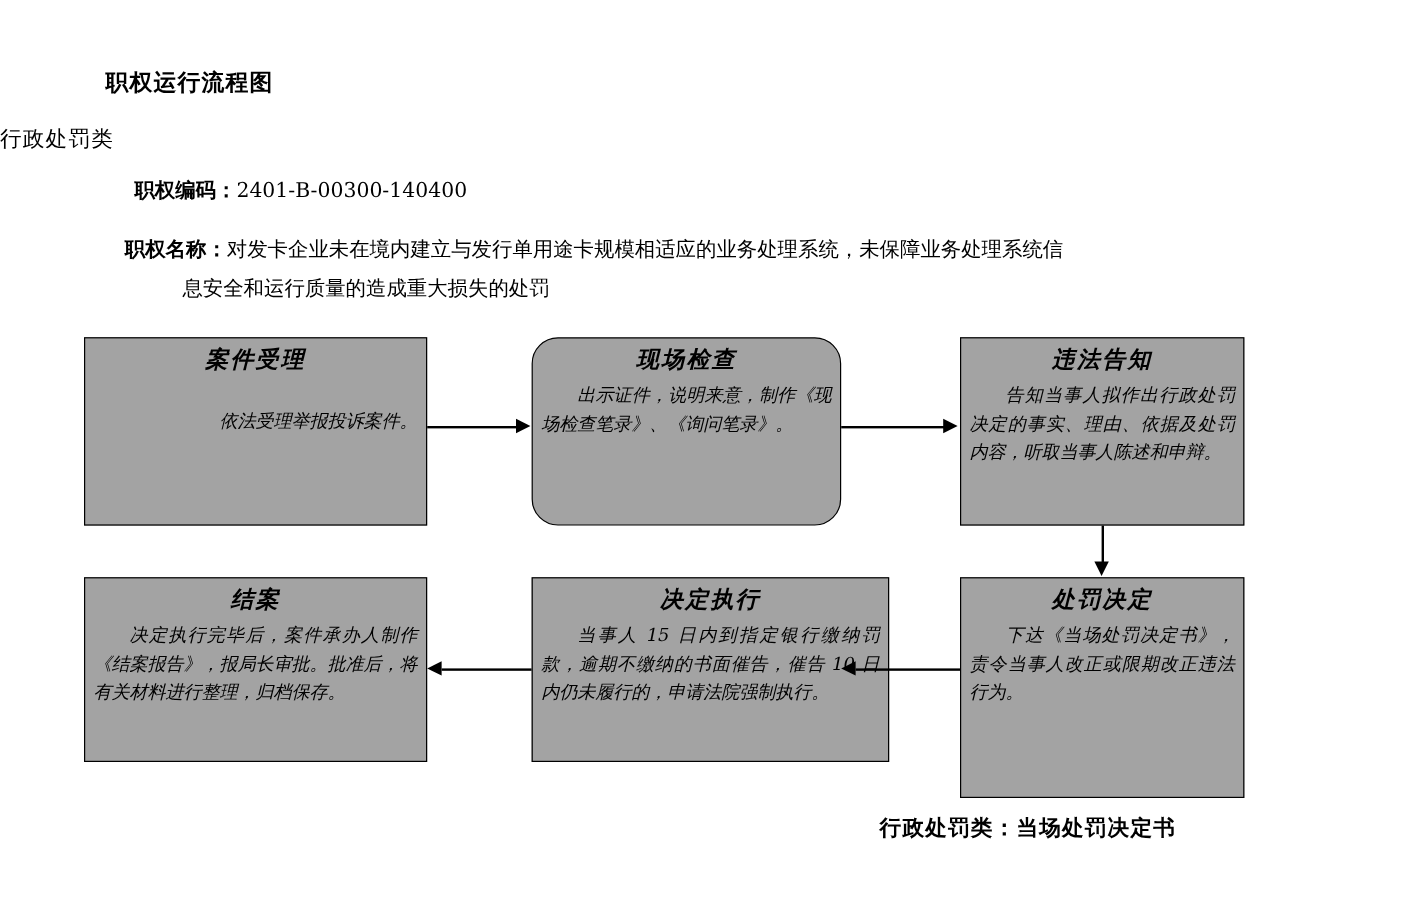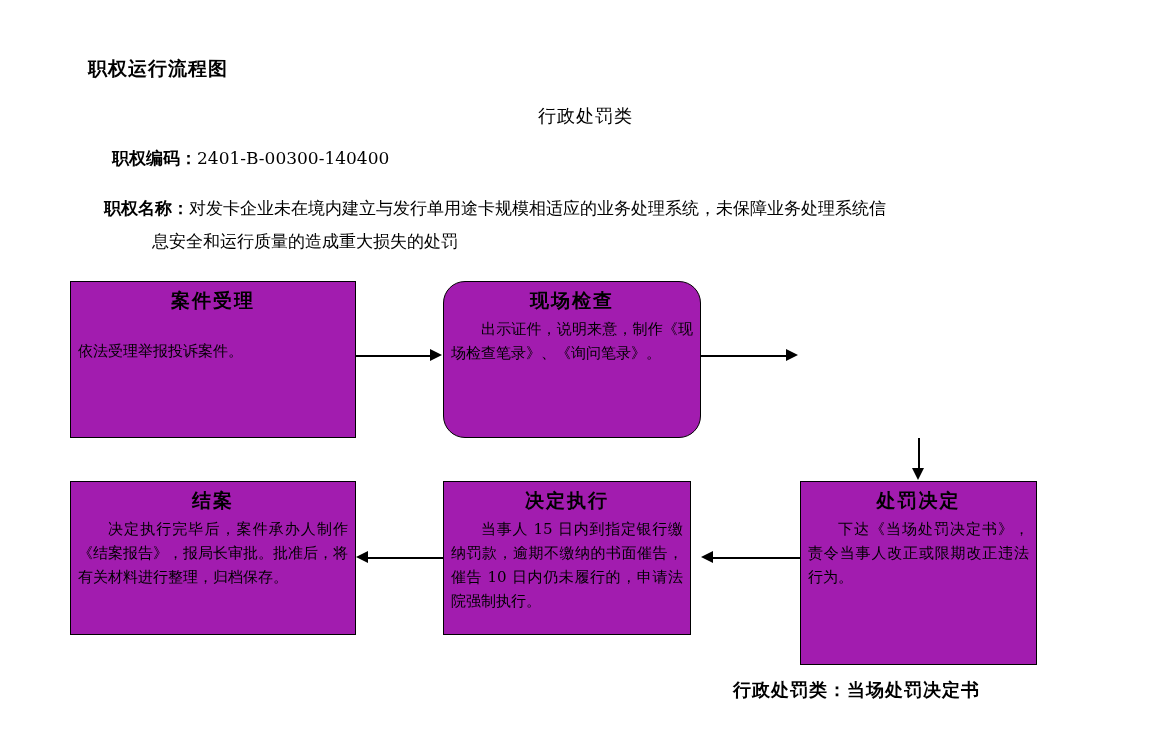--- a/index.html
+++ b/index.html
@@ -31,21 +31,21 @@
     font-size: 19px;
     font-weight: bold;
     letter-spacing: 1px;
     white-space: nowrap;
   }
   .doc-subtitle {
     position: absolute;
     left: 0;
     top: 104px;
     width: 1171px;
-    text-align: center;
+    text-align: left;
     font-family: "DejaVu Serif", "Liberation Serif", serif;
     font-size: 18px;
     letter-spacing: 1px;
   }
   .meta-row {
     position: absolute;
     font-family: "DejaVu Serif", "Liberation Serif", serif;
     font-size: 17px;
   }
   .meta-code {
@@ -74,24 +74,25 @@
     position: absolute;
     left: 0;
     top: 0;
     width: 1171px;
     height: 750px;
     pointer-events: none;
   }
   .node {
     position: absolute;
     border: 1.4px solid #000000;
-    background: #a21caf;
+    background: #a3a3a3;
     box-sizing: border-box;
     padding: 5px 7px 4px 7px;
     pointer-events: auto;
+    font-style: italic;
   }
   .node .node-title {
     display: block;
     text-align: center;
     font-family: "DejaVu Serif", "Liberation Serif", serif;
     font-weight: bold;
     font-size: 19px;
     letter-spacing: 2px;
     line-height: 1.45;
   }
@@ -101,27 +102,27 @@
     font-size: 15px;
     line-height: 1.62;
     text-align: justify;
     text-indent: 30px;
     margin-top: 2px;
   }
   .node.n1 { left: 70px;  top: 281px; width: 286px; height: 157px; }
   .node.n2 { left: 443px; top: 281px; width: 258px; height: 157px; border-radius: 22px; }
   .node.n3 { left: 800px; top: 281px; width: 237px; height: 157px; }
   .node.n4 { left: 800px; top: 481px; width: 237px; height: 184px; }
-  .node.n5 { left: 443px; top: 481px; width: 248px; height: 154px; }
+  .node.n5 { left: 443px; top: 481px; width: 298px; height: 154px; }
   .node.n6 { left: 70px;  top: 481px; width: 286px; height: 154px; }
 
   
   .node.n1 .node-body {
     text-indent: 0;
-    text-align: left;
+    text-align: right;
     margin-top: 24px;
   }
   .node.n3 .node-body,
   .node.n4 .node-body { text-indent: 30px; }
 
   
   .conn {
     position: absolute;
     background: #000000;
     pointer-events: auto;
@@ -197,20 +198,24 @@
     <div class="node n1">
       <span class="node-title">案件受理</span>
       <span class="node-body">依法受理举报投诉案件。</span>
     </div>
 
     <div class="node n2">
       <span class="node-title">现场检查</span>
       <span class="node-body">出示证件，说明来意，制作《现场检查笔录》、《询问笔录》。</span>
     </div>
 
+    <div class="node n3">
+      <span class="node-title">违法告知</span>
+      <span class="node-body">告知当事人拟作出行政处罚决定的事实、理由、依据及处罚内容，听取当事人陈述和申辩。</span>
+    </div>
 
     <div class="node n4">
       <span class="node-title">处罚决定</span>
       <span class="node-body">下达《当场处罚决定书》，责令当事人改正或限期改正违法行为。</span>
     </div>
 
     <div class="node n5">
       <span class="node-title">决定执行</span>
       <span class="node-body">当事人 15 日内到指定银行缴纳罚款，逾期不缴纳的书面催告，催告 10 日内仍未履行的，申请法院强制执行。</span>
     </div>

